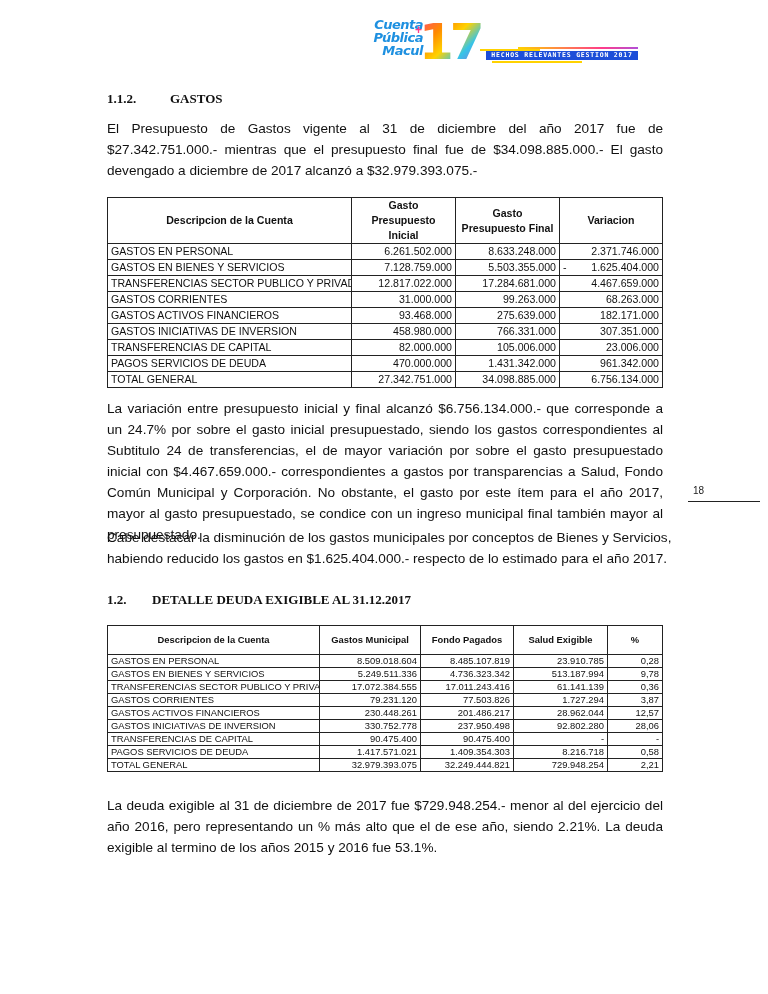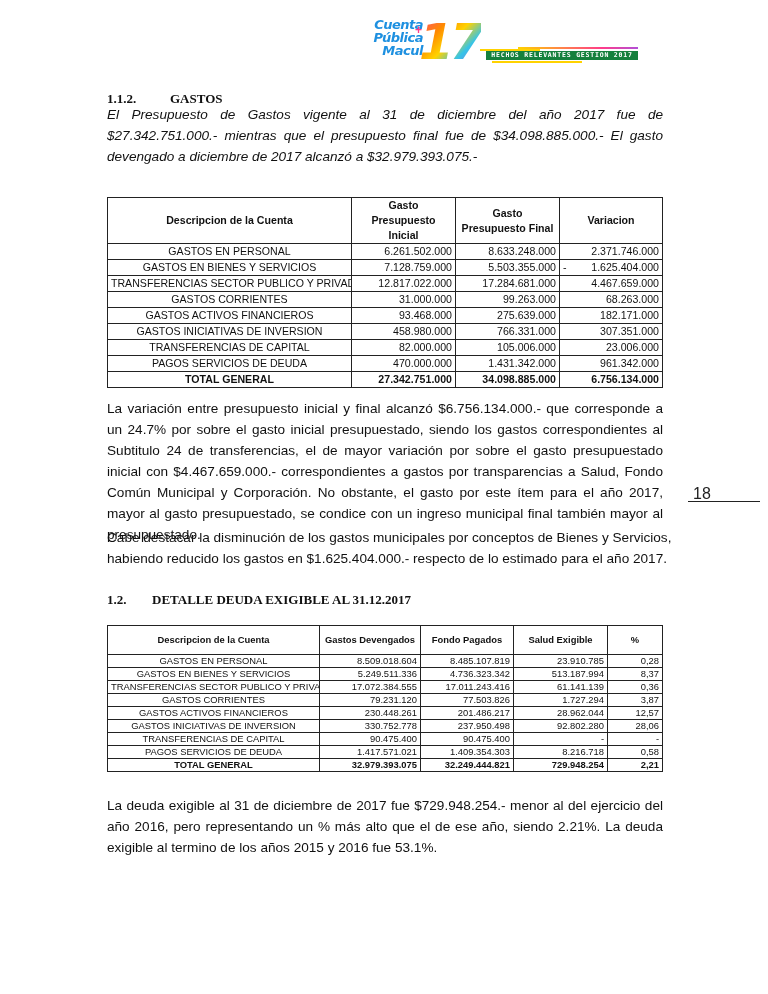--- a/index.html
+++ b/index.html
@@ -10,31 +10,31 @@
     
     .logo { position: absolute; left: 357px; top: 18px; width: 115px; height: 56px; }
     .logo-text {
       position: absolute; left: 0; top: 0; width: 66px;
       font-family: "DejaVu Sans", sans-serif; font-weight: bold; font-style: italic;
       font-size: 13px; line-height: 13px; color: #1e90e0; text-align: right; letter-spacing: -0.5px;
     }
     .logo-text div { white-space: nowrap; }
     .logo-number {
       position: absolute; left: 62px; top: -4px;
-      font-family: "DejaVu Sans", sans-serif; font-weight: bold; font-style: italic;
+      font-family: "DejaVu Sans", sans-serif; font-weight: bold; 
       font-size: 50px; line-height: 56px; letter-spacing: -4px;
       background: linear-gradient(135deg, #ff3b8a 0%, #ff8a00 30%, #ffd200 50%, #35c4e8 70%, #b14fd8 100%);
       -webkit-background-clip: text; background-clip: text; color: transparent;
     }
     .logo-plus { position: absolute; left: 58px; top: 8px; width: 8px; height: 8px; color: #ff3b8a; font-weight: bold; font-size: 12px; line-height: 8px; }
     .banner { position: absolute; left: 478px; top: 46px; width: 160px; height: 18px; }
     .banner .stripe-top { position: absolute; left: 40px; top: 1px; width: 120px; height: 2px; background: linear-gradient(90deg, #ffd200, #ff3b8a 70%, #b14fd8); }
     .banner .stripe-y { position: absolute; left: 2px; top: 3px; width: 60px; height: 2px; background: #ffd200; }
     .banner .bar {
-      position: absolute; left: 8px; top: 5px; width: 152px; height: 9px; background: #15803d;
+      position: absolute; left: 8px; top: 5px; width: 152px; height: 9px; background: #1d4ed8;
       color: #fff; font-family: "DejaVu Sans Mono", monospace; font-weight: bold; font-size: 6.5px; line-height: 9px;
       letter-spacing: 0.8px; text-align: center; white-space: nowrap; overflow: hidden;
     }
     .banner .stripe-bot { position: absolute; left: 14px; top: 15px; width: 90px; height: 2px; background: #ffd200; }
 
     .heading {
       position: absolute; left: 107px; font-family: Liberation Serif, serif;
       font-weight: bold; font-size: 13px; color: #111; white-space: nowrap;
     }
     .heading .num { display: inline-block; }
@@ -47,36 +47,36 @@
 
     table.fin {
       position: absolute; border-collapse: collapse; table-layout: fixed;
       font-family: "Liberation Sans", sans-serif; color: #111;
     }
     table.fin th, table.fin td {
       border: 1px solid #222; padding: 0 3px; white-space: nowrap; overflow: hidden;
     }
     table.fin th { font-weight: bold; text-align: center; }
     table.fin td.num { text-align: right; }
-    table.fin td.desc { text-align: center; }
-    table.fin tr.total td { font-weight: bold; border-top: 1.5px solid #111; }
+    table.fin td.desc { text-align: left; }
+    table.fin tr.total td { font-weight: normal; border-top: 1.5px solid #111; }
     table.fin { border: 1.5px solid #111; }
 
     #t1 { left: 107px; top: 197px; width: 555px; font-size: 10.6px; }
     #t1 th { height: 30px; line-height: 15px; }
     #t1 td { height: 15px; line-height: 15px; }
     #t1 col.c1 { width: 244px; } #t1 col.c2 { width: 104px; } #t1 col.c3 { width: 104px; } #t1 col.c4 { width: 103px; }
     .neg { float: left; }
 
     #t2 { left: 107px; top: 625px; width: 555px; font-size: 9.4px; }
     #t2 th { height: 28px; line-height: 14px; }
     #t2 td { height: 12px; line-height: 12px; }
     #t2 col.c1 { width: 212px; } #t2 col.c2 { width: 101px; } #t2 col.c3 { width: 93px; } #t2 col.c4 { width: 94px; } #t2 col.c5 { width: 55px; }
 
-    .pagenum { position: absolute; left: 693px; top: 485px; font-size: 16px; color: #222; font-family: "Liberation Sans", sans-serif; }
+    .pagenum { position: absolute; left: 693px; top: 485px; font-size: 10px; color: #222; font-family: "Liberation Sans", sans-serif; }
     .pageline { position: absolute; left: 688px; top: 501px; width: 72px; height: 1px; background: #222; }
   </style>
 </head>
 <body>
 
 <div class="logo">
   <div class="logo-text">
     <div>Cuenta</div>
     <div>Pública</div>
     <div>Macul</div>
@@ -87,21 +87,21 @@
 <div class="banner">
   <div class="stripe-top"></div>
   <div class="stripe-y"></div>
   <div class="bar">HECHOS RELEVANTES GESTION 2017</div>
   <div class="stripe-bot"></div>
 </div>
 
 <div class="heading" style="top:91px;">
   <span class="num" style="width:63px;">1.1.2.</span><span>GASTOS</span>
 </div>
-<div class="para" style="top:104px;font-style:italic;">El Presupuesto de Gastos vigente al 31 de diciembre del año 2017 fue de $27.342.751.000.- mientras que el presupuesto final fue de $34.098.885.000.- El gasto devengado a diciembre de 2017 alcanzó a $32.979.393.075.-</div>
+<div class="para" style="top:118px;">El Presupuesto de Gastos vigente al 31 de diciembre del año 2017 fue de $27.342.751.000.- mientras que el presupuesto final fue de $34.098.885.000.- El gasto devengado a diciembre de 2017 alcanzó a $32.979.393.075.-</div>
 
 <table class="fin" id="t1">
   <colgroup>
       <col class="c1">
       <col class="c2">
       <col class="c3">
       <col class="c4">
     </colgroup>
   <thead>
     <tr>
@@ -183,40 +183,40 @@
   <colgroup>
       <col class="c1">
       <col class="c2">
       <col class="c3">
       <col class="c4">
       <col class="c5">
     </colgroup>
   <thead>
     <tr>
       <th>Descripcion de la Cuenta</th>
-      <th>Gastos Devengados</th>
+      <th>Gastos Municipal</th>
       <th>Fondo Pagados</th>
       <th>Salud Exigible</th>
       <th>%</th>
     </tr>
   </thead>
   <tbody id="t2-body">
       <tr>
         <td class="desc">GASTOS EN PERSONAL</td>
         <td class="num">8.509.018.604</td>
         <td class="num">8.485.107.819</td>
         <td class="num">23.910.785</td>
         <td class="num">0,28</td>
       </tr>
       <tr>
         <td class="desc">GASTOS EN BIENES Y SERVICIOS</td>
         <td class="num">5.249.511.336</td>
         <td class="num">4.736.323.342</td>
         <td class="num">513.187.994</td>
-        <td class="num">8,37</td>
+        <td class="num">9,78</td>
       </tr>
       <tr>
         <td class="desc">TRANSFERENCIAS SECTOR PUBLICO Y PRIVADO</td>
         <td class="num">17.072.384.555</td>
         <td class="num">17.011.243.416</td>
         <td class="num">61.141.139</td>
         <td class="num">0,36</td>
       </tr>
       <tr>
         <td class="desc">GASTOS CORRIENTES</td>

